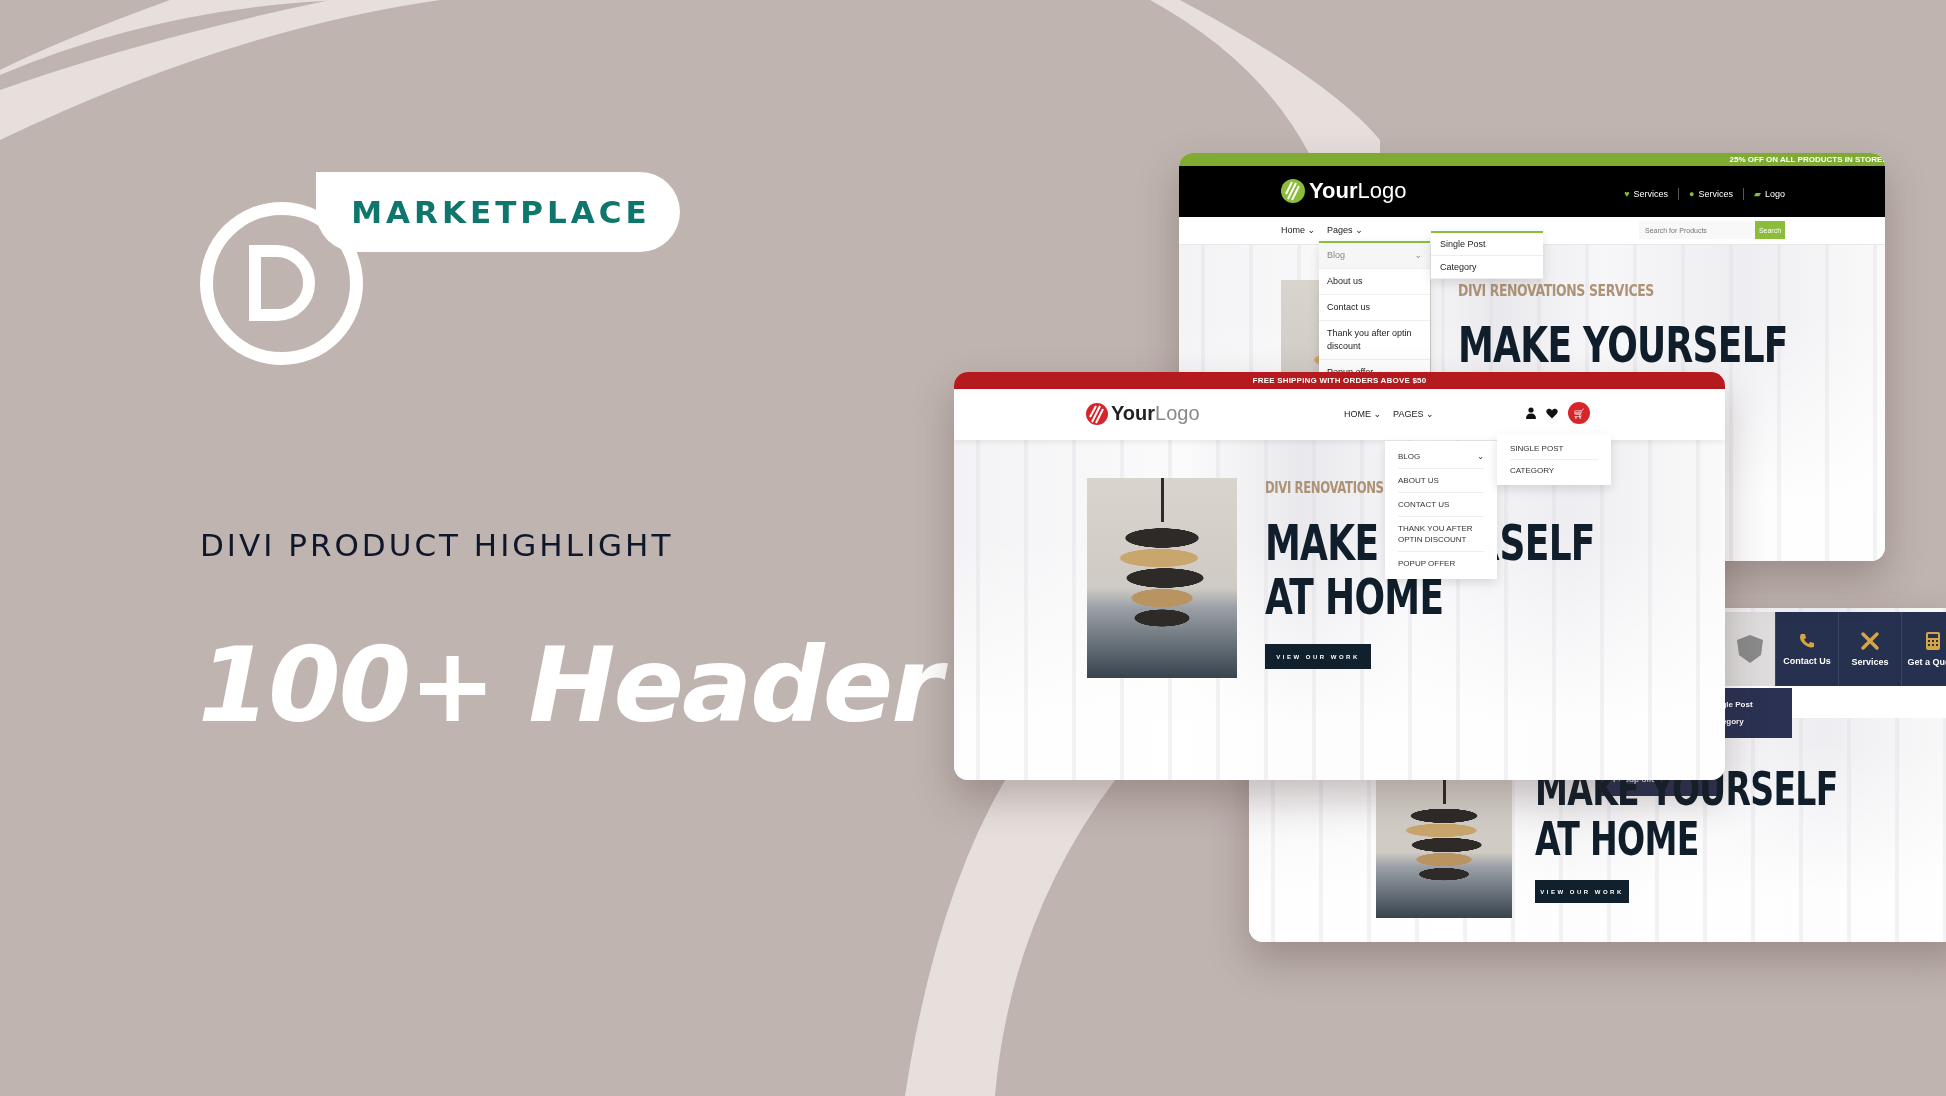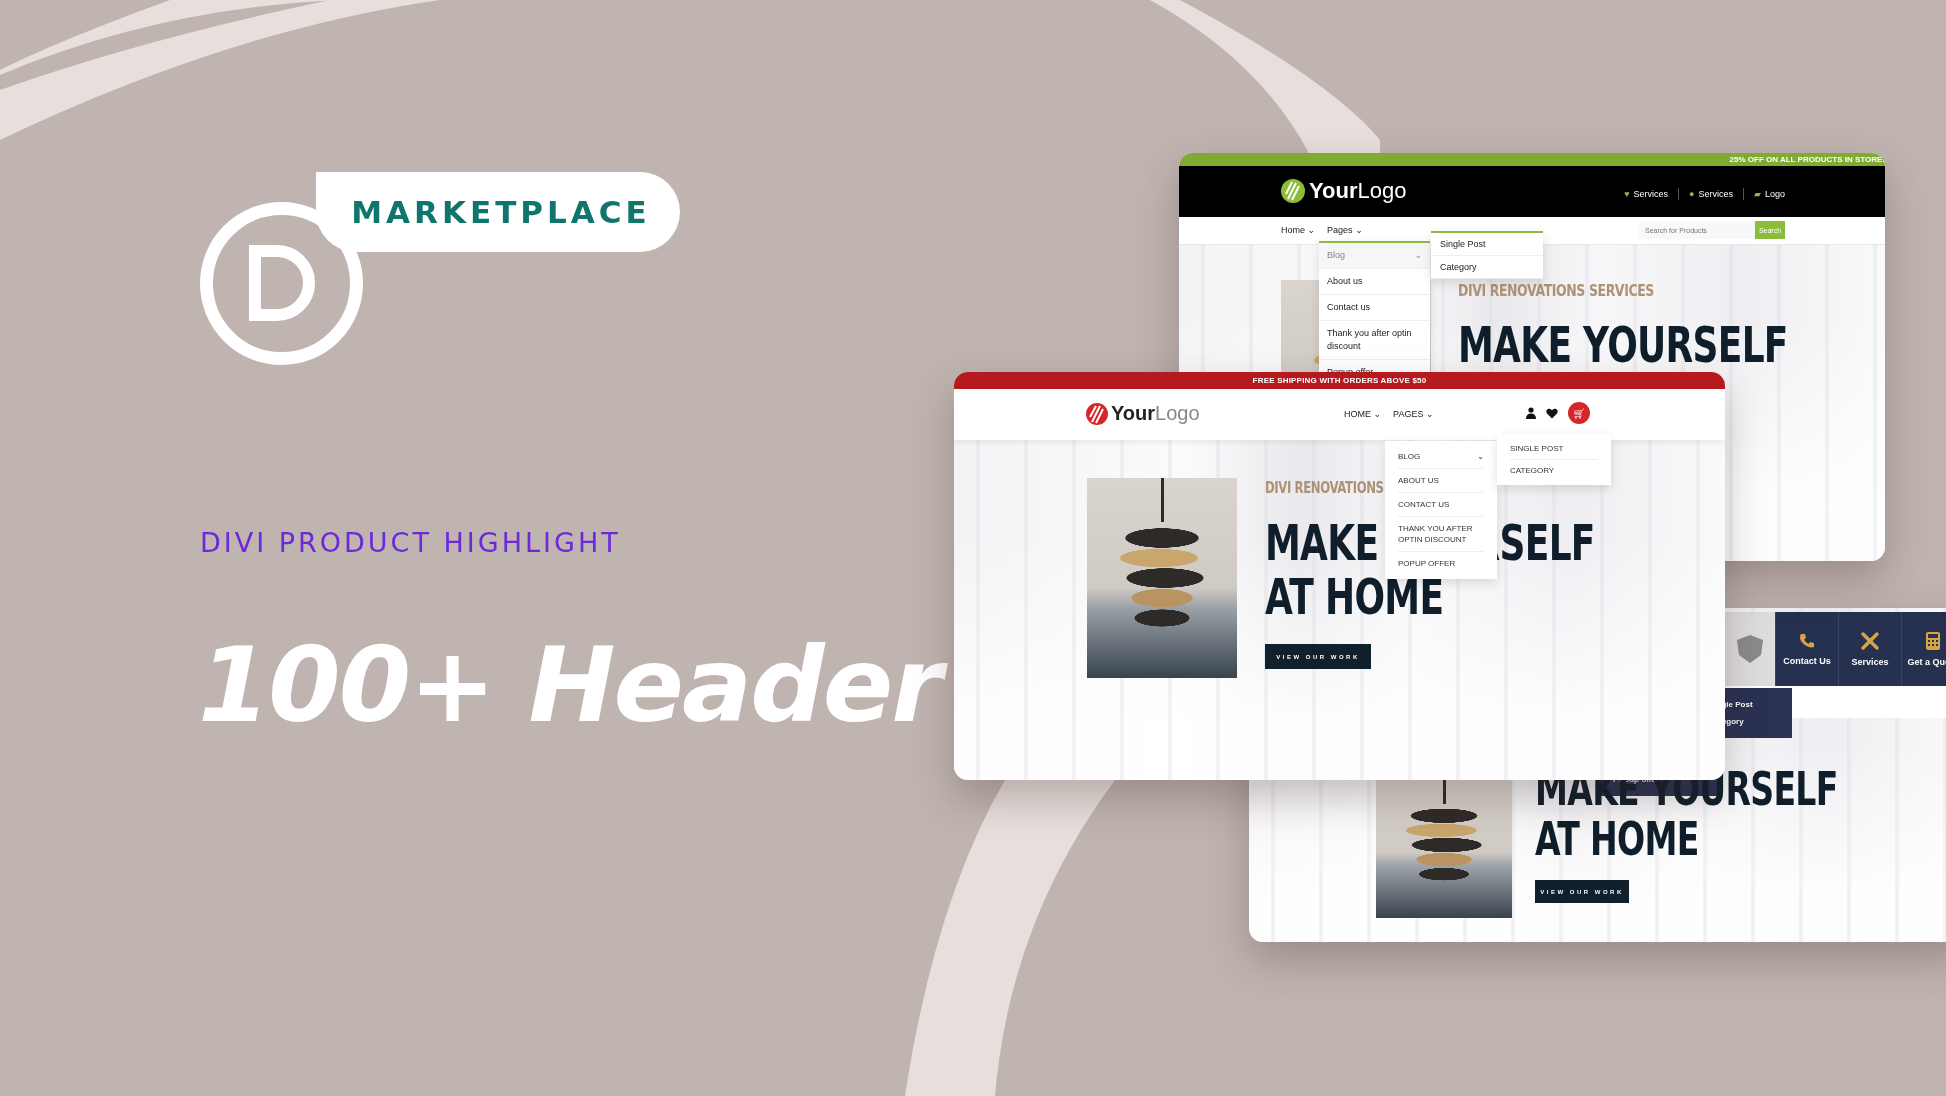--- a/index.html
+++ b/index.html
@@ -25,21 +25,21 @@
     background: #fff; border-radius: 0 40px 40px 40px;
     display: flex; align-items: center; justify-content: center;
     padding-left: 6px;
   }
   .marketplace-pill span {
     font-family: "DejaVu Sans", sans-serif; font-size: 31px; letter-spacing: 4px;
     color: #0f766e; font-weight: 600;
   }
   .eyebrow {
     position: absolute; left: 200px; top: 527px;
-    color: #6d28d9; font-size: 27px; letter-spacing: 3px; font-family: "DejaVu Sans", sans-serif;
+    color: #0f172a; font-size: 31px; letter-spacing: 3px; font-family: "DejaVu Sans", sans-serif;
   }
   .headline {
     position: absolute; left: 198px; top: 610px;
     color: #fff; font-family: "DejaVu Sans", sans-serif; font-size: 104px; line-height: 150px;
     font-weight: 600; letter-spacing: -2px; font-style: italic;
   }
 
   
   .card {
     position: absolute; overflow: hidden; border-radius: 14px;

